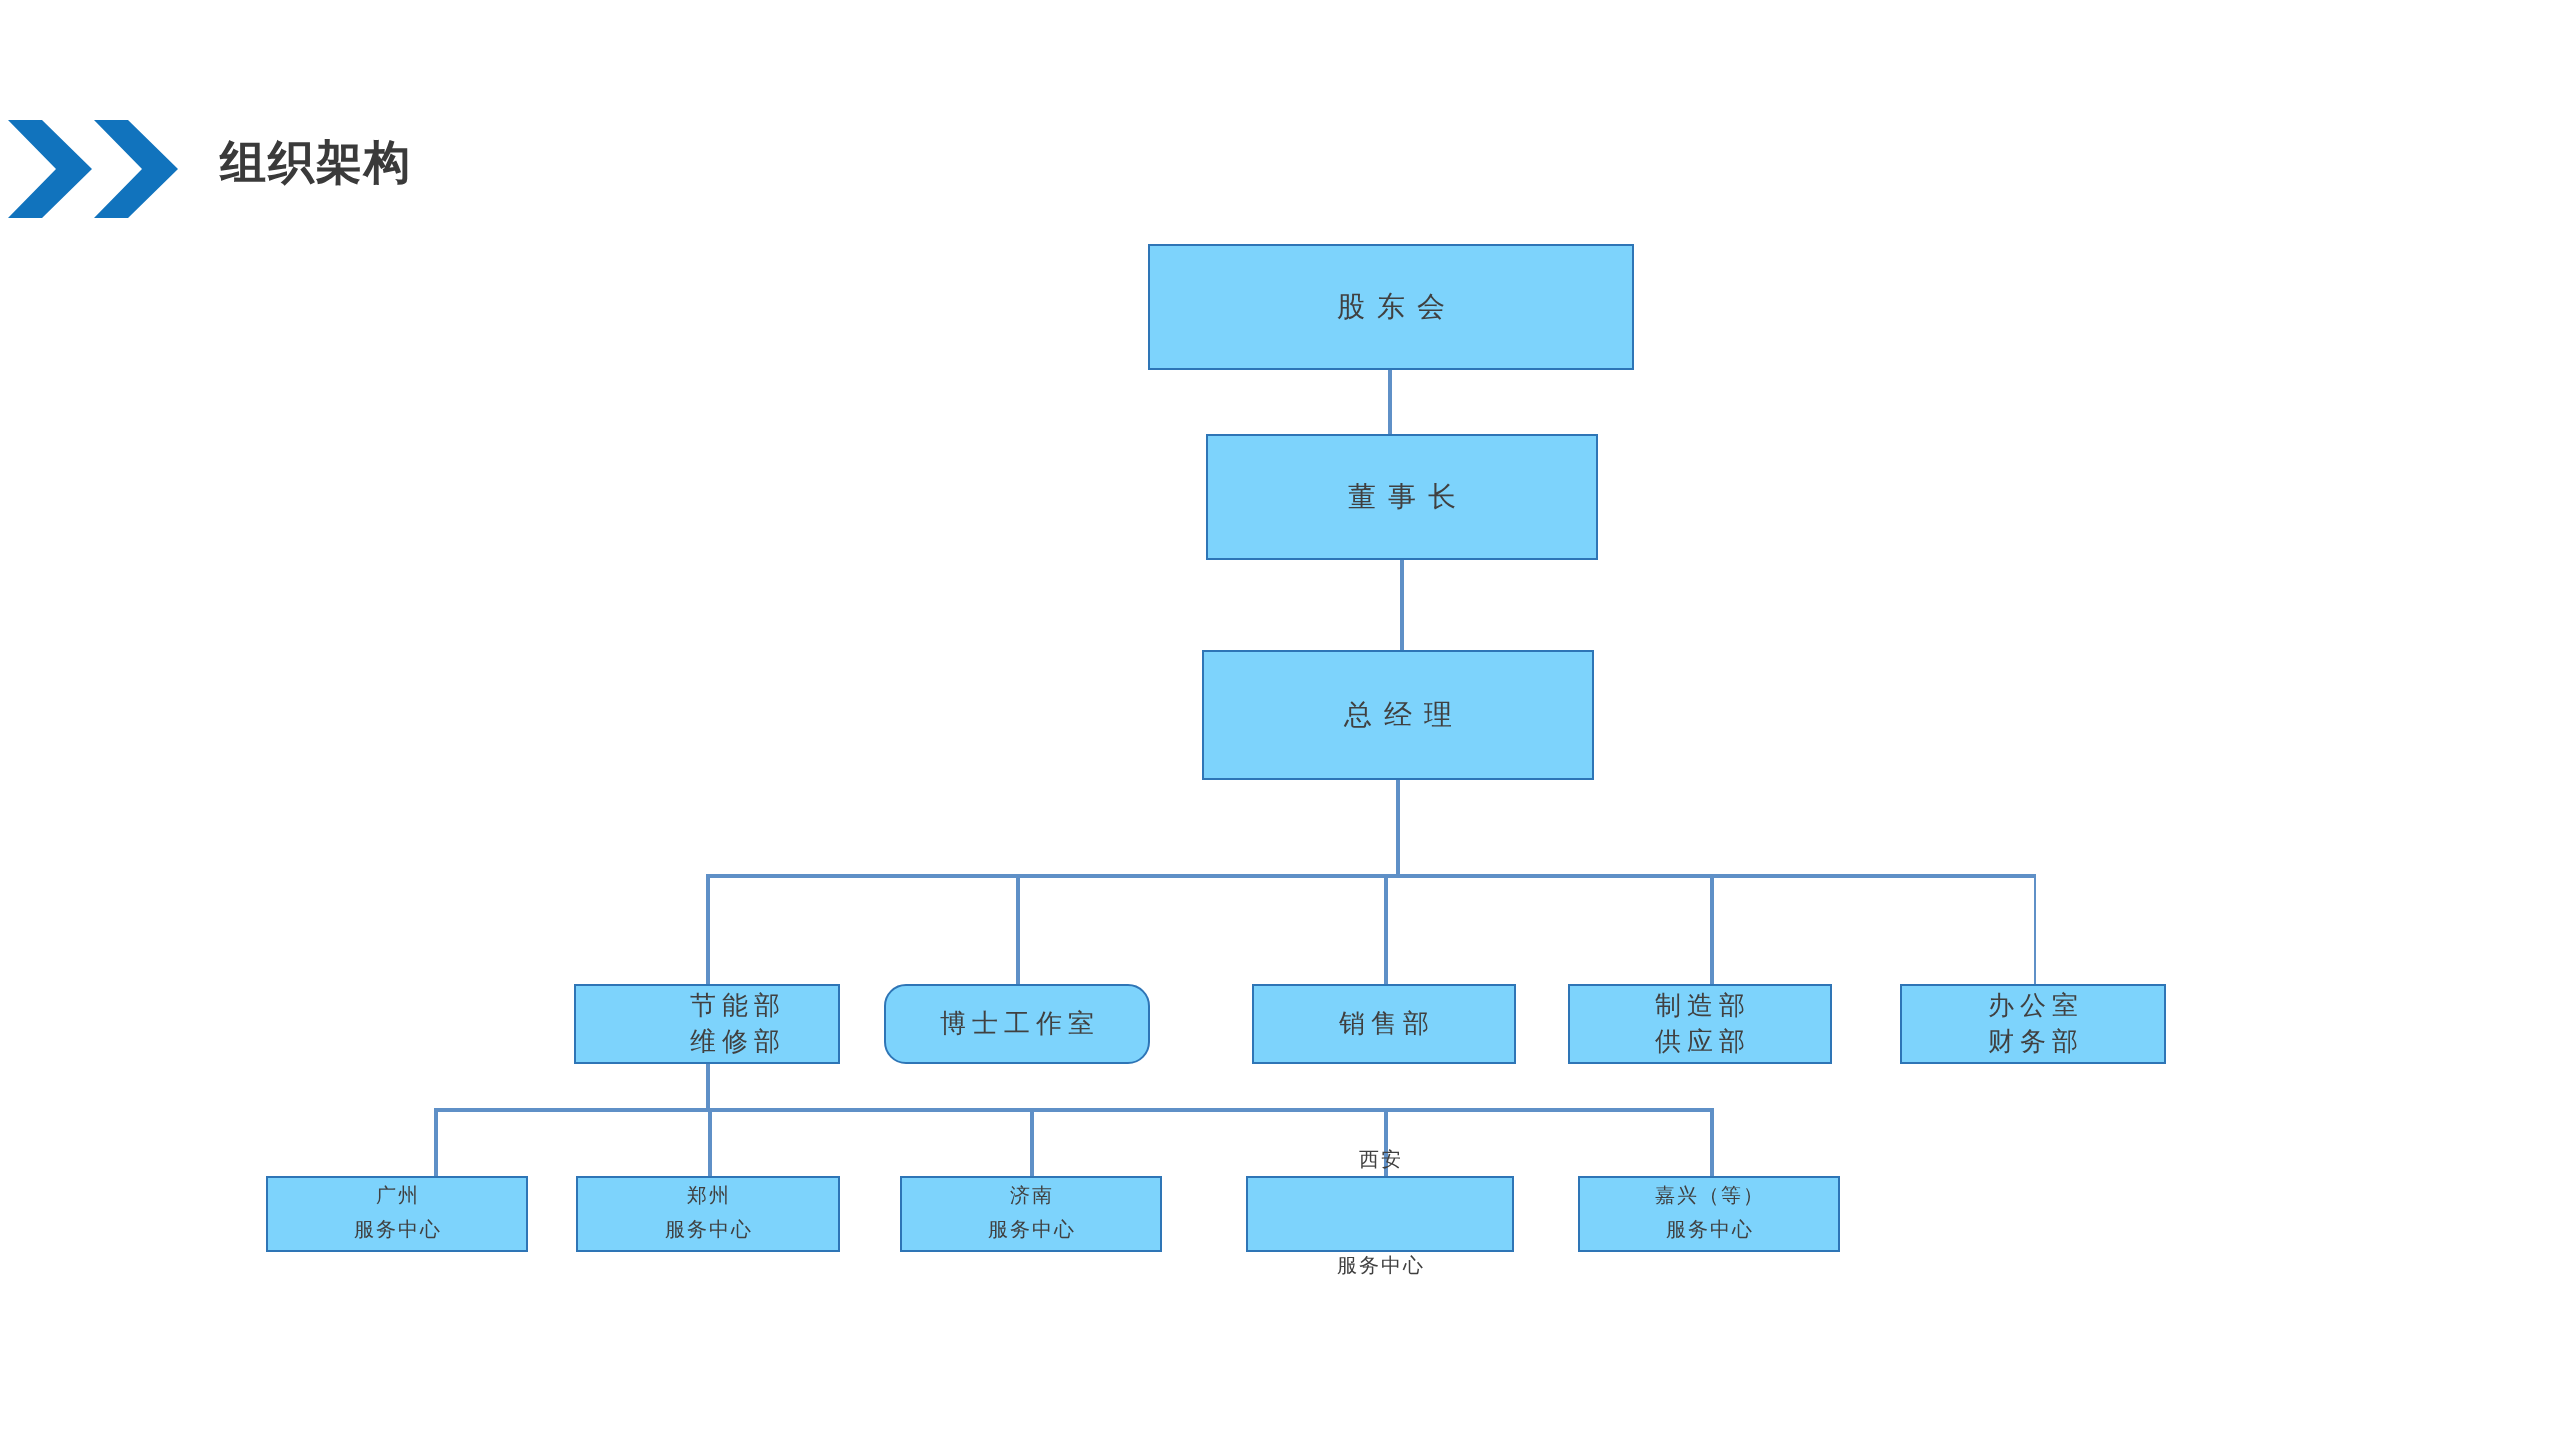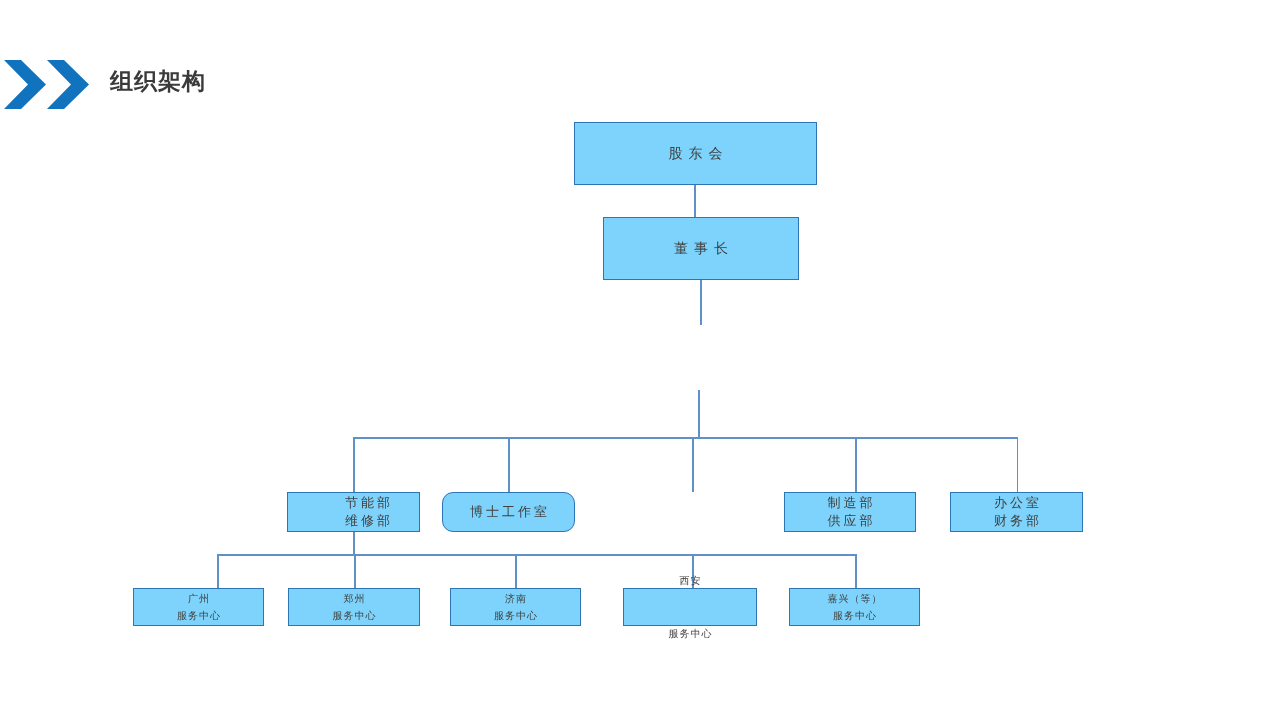--- a/index.html
+++ b/index.html
@@ -61,27 +61,33 @@
   <div class="vline" style="left:515px;top:554px;height:34px;"></div>
   <div class="vline" style="left:692px;top:554px;height:34px;"></div>
   <div class="vline" style="left:855px;top:554px;height:34px;"></div>
 
   <div class="node lv-top" style="left:574px;top:122px;width:243px;height:63px;">
     <div class="l1">股东会</div>
   </div>
   <div class="node lv-top" style="left:603px;top:217px;width:196px;height:63px;">
     <div class="l1">董事长</div>
   </div>
+  <div class="node lv-top" style="left:601px;top:325px;width:196px;height:65px;">
+    <div class="l1">总经理</div>
+  </div>
 
   <div class="node lv-mid" style="left:287px;top:492px;width:133px;height:40px;padding-left:28px;">
     <div class="l1">节能部</div>
     <div class="l1">维修部</div>
   </div>
   <div class="node lv-mid" style="left:442px;top:492px;width:133px;height:40px;border-radius:11px;">
     <div class="l1">博士工作室</div>
+  </div>
+  <div class="node lv-mid" style="left:626px;top:492px;width:132px;height:40px;">
+    <div class="l1">销售部</div>
   </div>
   <div class="node lv-mid" style="left:950px;top:492px;width:133px;height:40px;">
     <div class="l1">办公室</div>
     <div class="l1">财务部</div>
   </div>
   <div class="node lv-mid" style="left:784px;top:492px;width:132px;height:40px;">
     <div class="l1">制造部</div>
     <div class="l1">供应部</div>
   </div>
 

